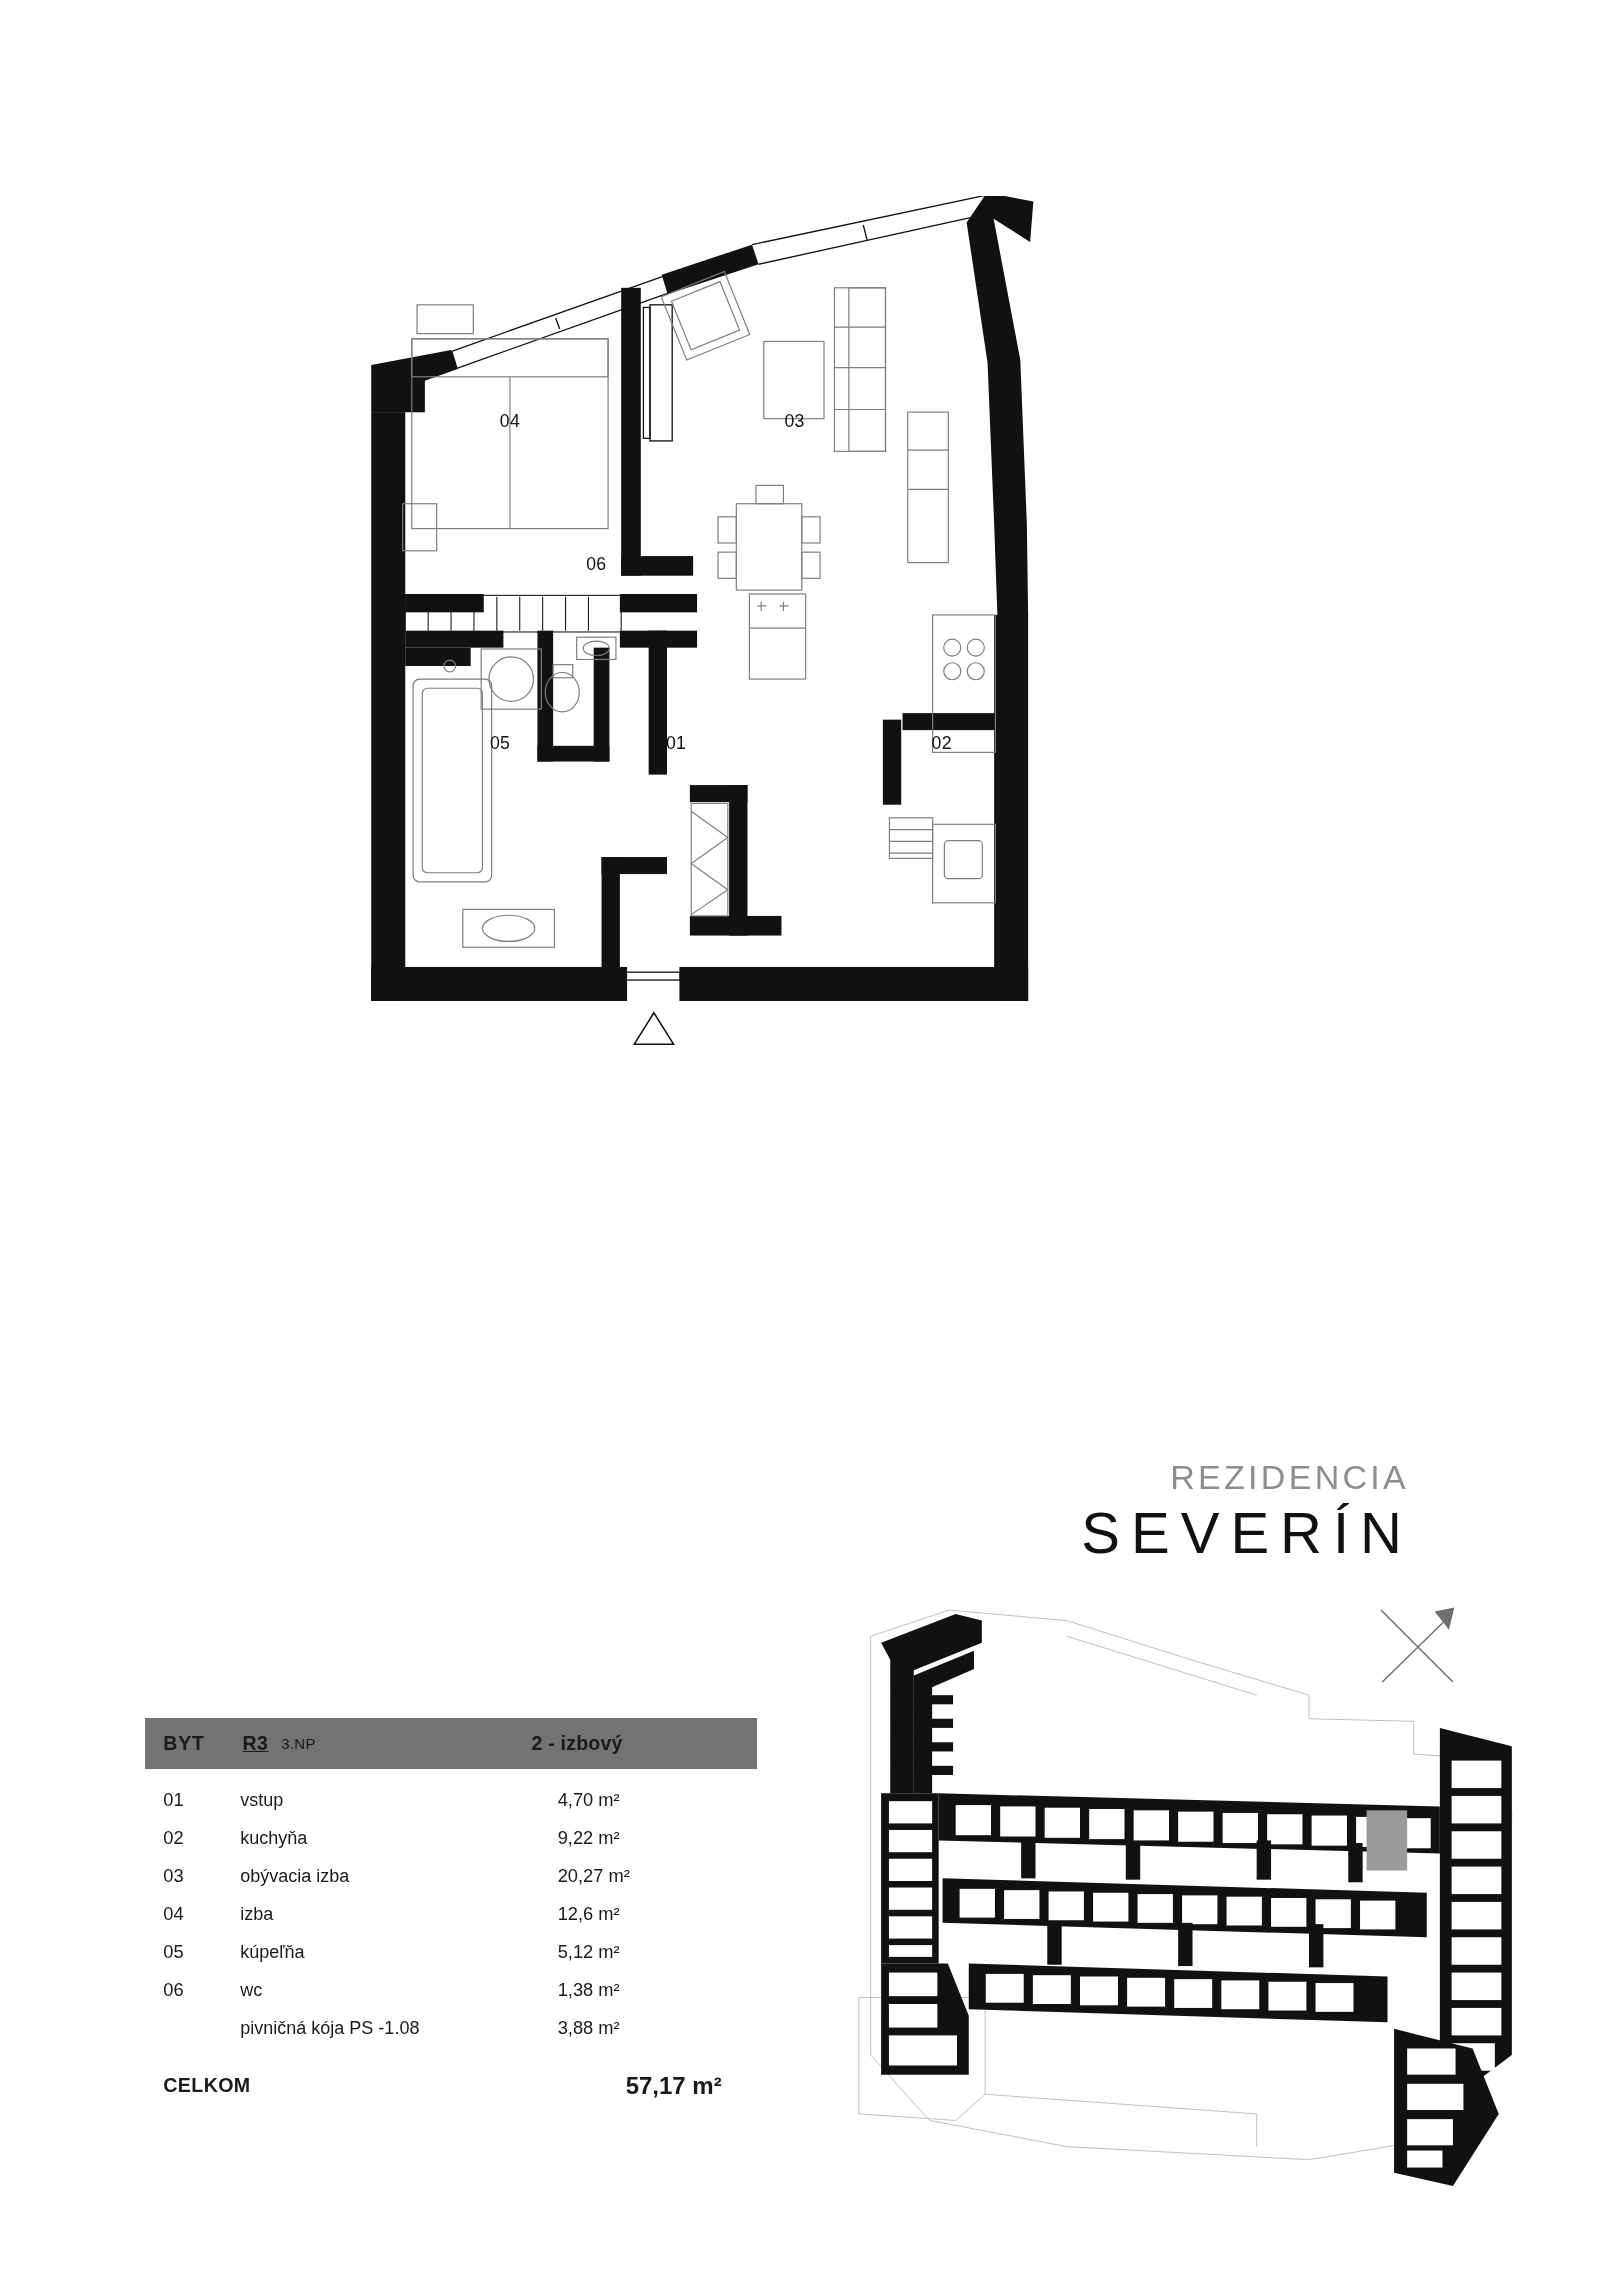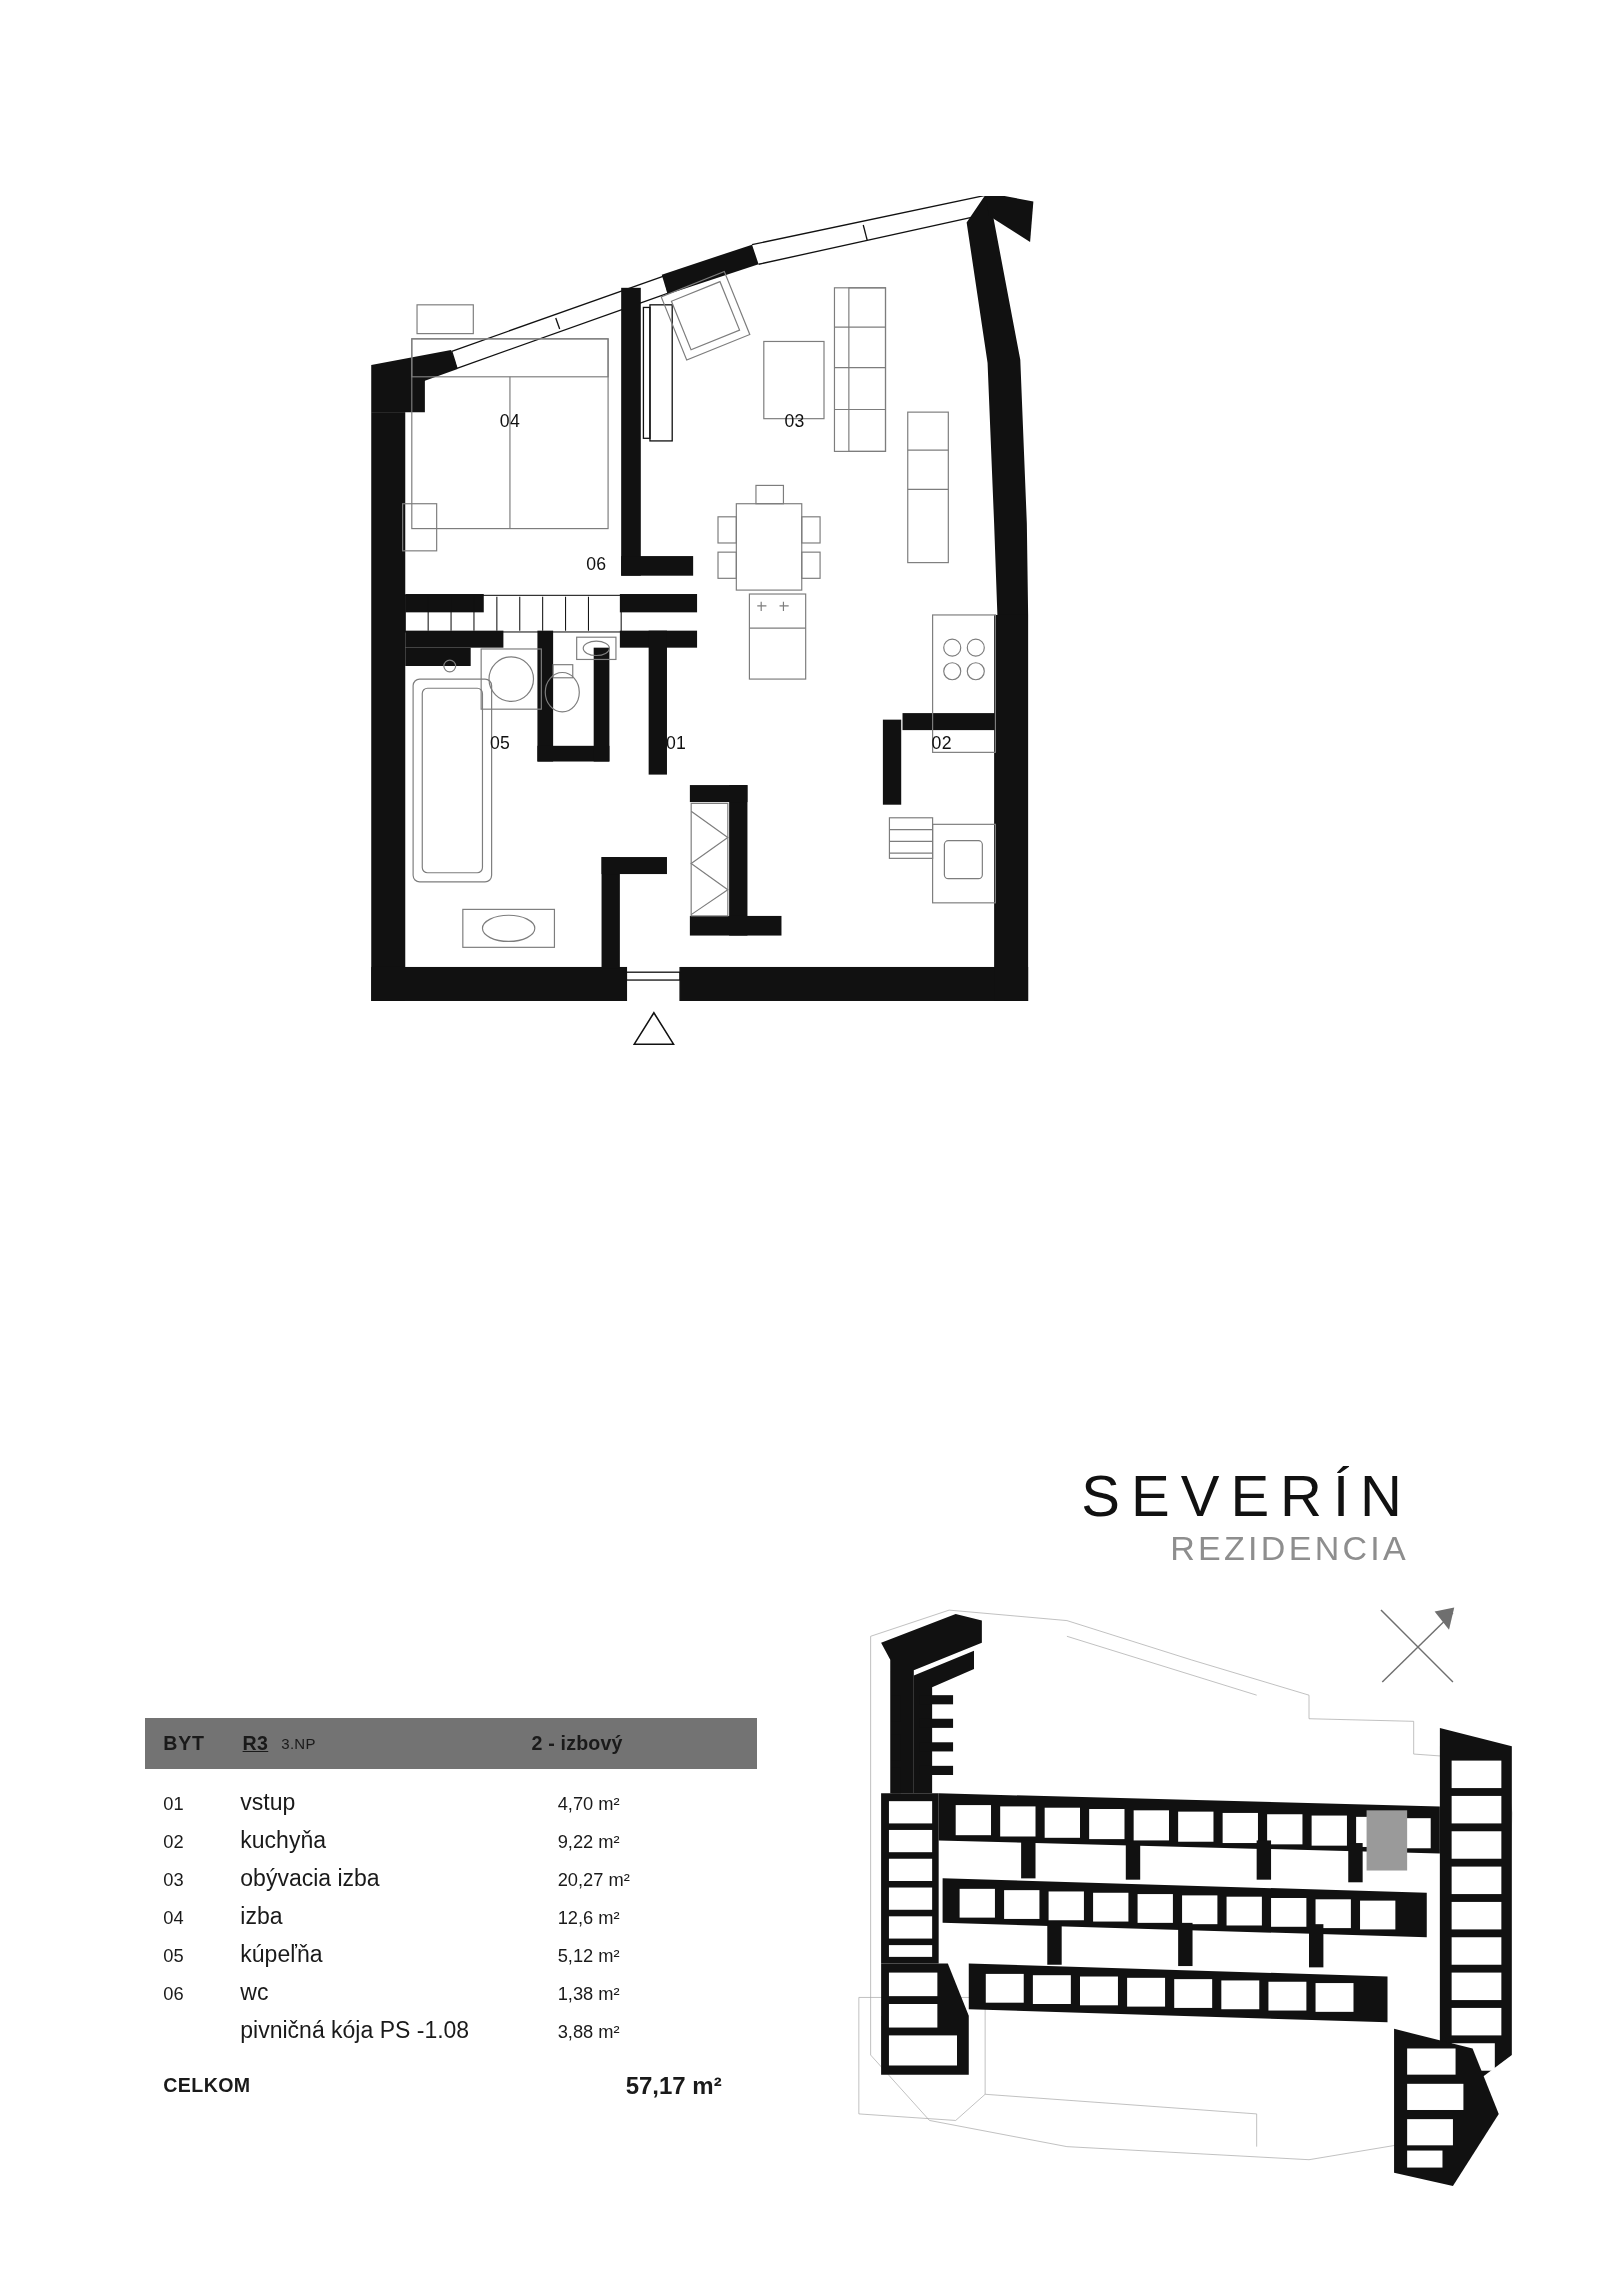--- a/index.html
+++ b/index.html
@@ -109,21 +109,21 @@
     padding: 0 18.3px;
     box-sizing: border-box;
   }
   .legend-row .num {
     width: 77px;
     font-size: 18.3px;
     color: #1a1a1a;
   }
   .legend-row .name {
     flex: 1;
-    font-size: 23px;
+    font-size: 18px;
     color: #1a1a1a;
   }
   .legend-row .area {
     width: 164px;
     font-size: 18.3px;
     color: #1a1a1a;
     padding-right: 17px;
   }
   #legend-total {
     display: flex;
@@ -321,22 +321,22 @@
       <text class="room-number" x="655" y="352">03</text>
       <text class="room-number" x="352" y="572">06</text>
       <text class="room-number" x="205" y="845">05</text>
       <text class="room-number" x="474" y="845">01</text>
       <text class="room-number" x="880" y="845">02</text>
     </g>
   </svg>
 </div>
 
 <div id="logo-block">
+  <div id="logo-top">REZIDENCIA</div>
   <div id="logo-main">SEVERÍN</div>
-  <div id="logo-top">REZIDENCIA</div>
 </div>
 
 <div id="legend">
   <div id="legend-header">
     <span class="byt-label">BYT</span>
     <span class="byt-code">R3</span>
     <span class="byt-floor">3.NP</span>
     <span class="byt-type">2 - izbový</span>
   </div>
 

